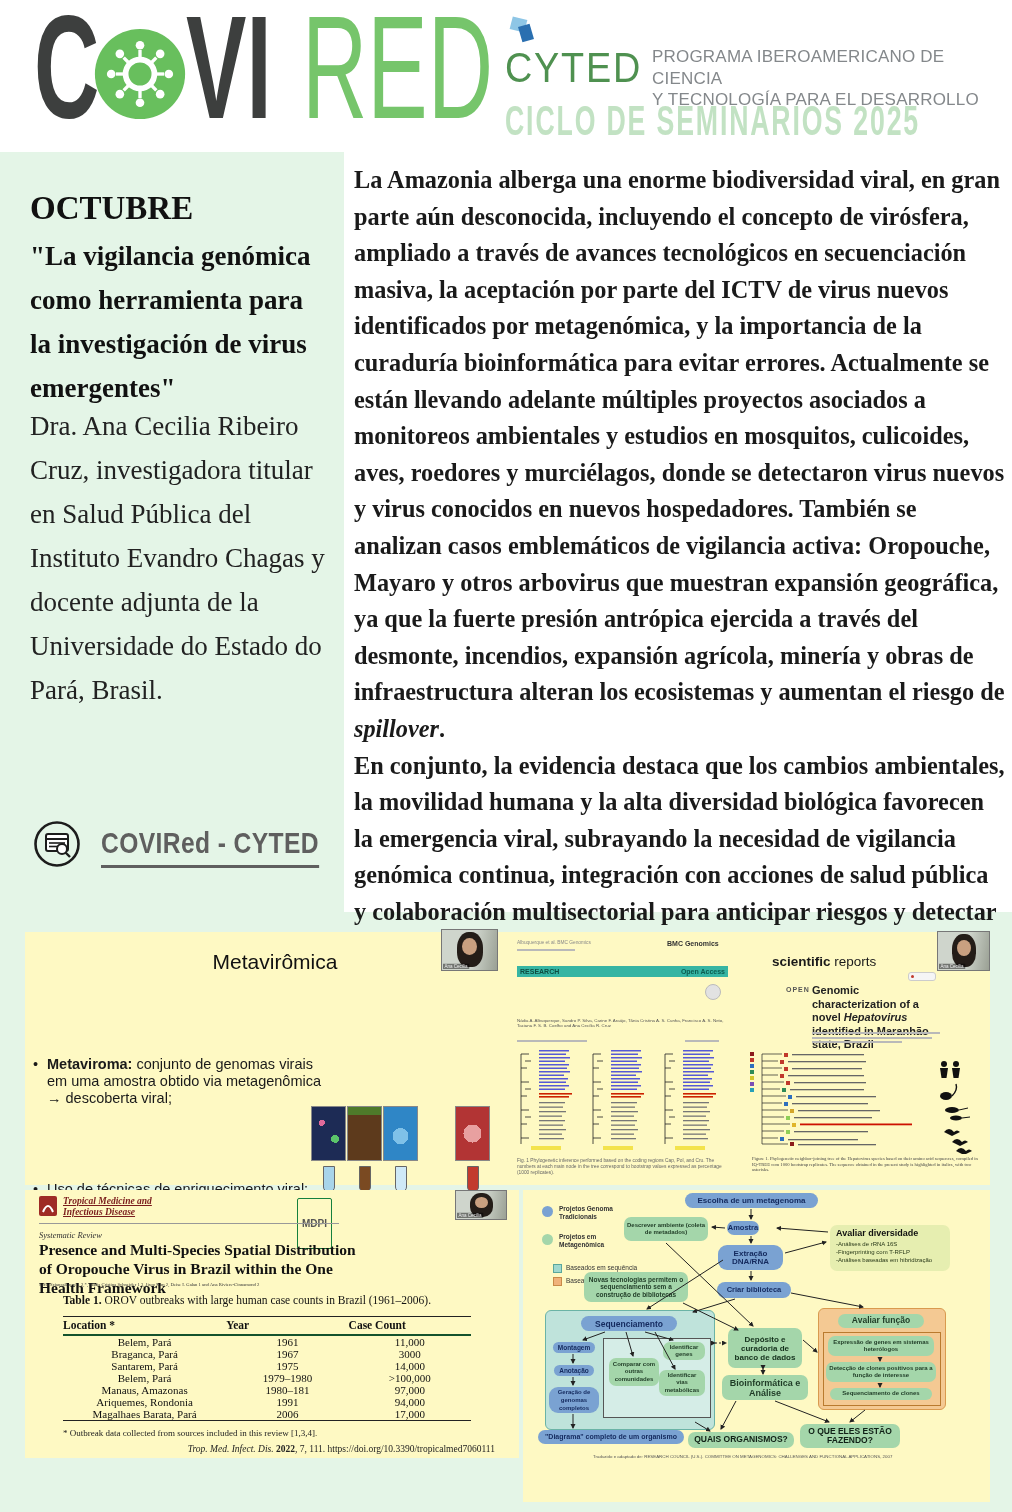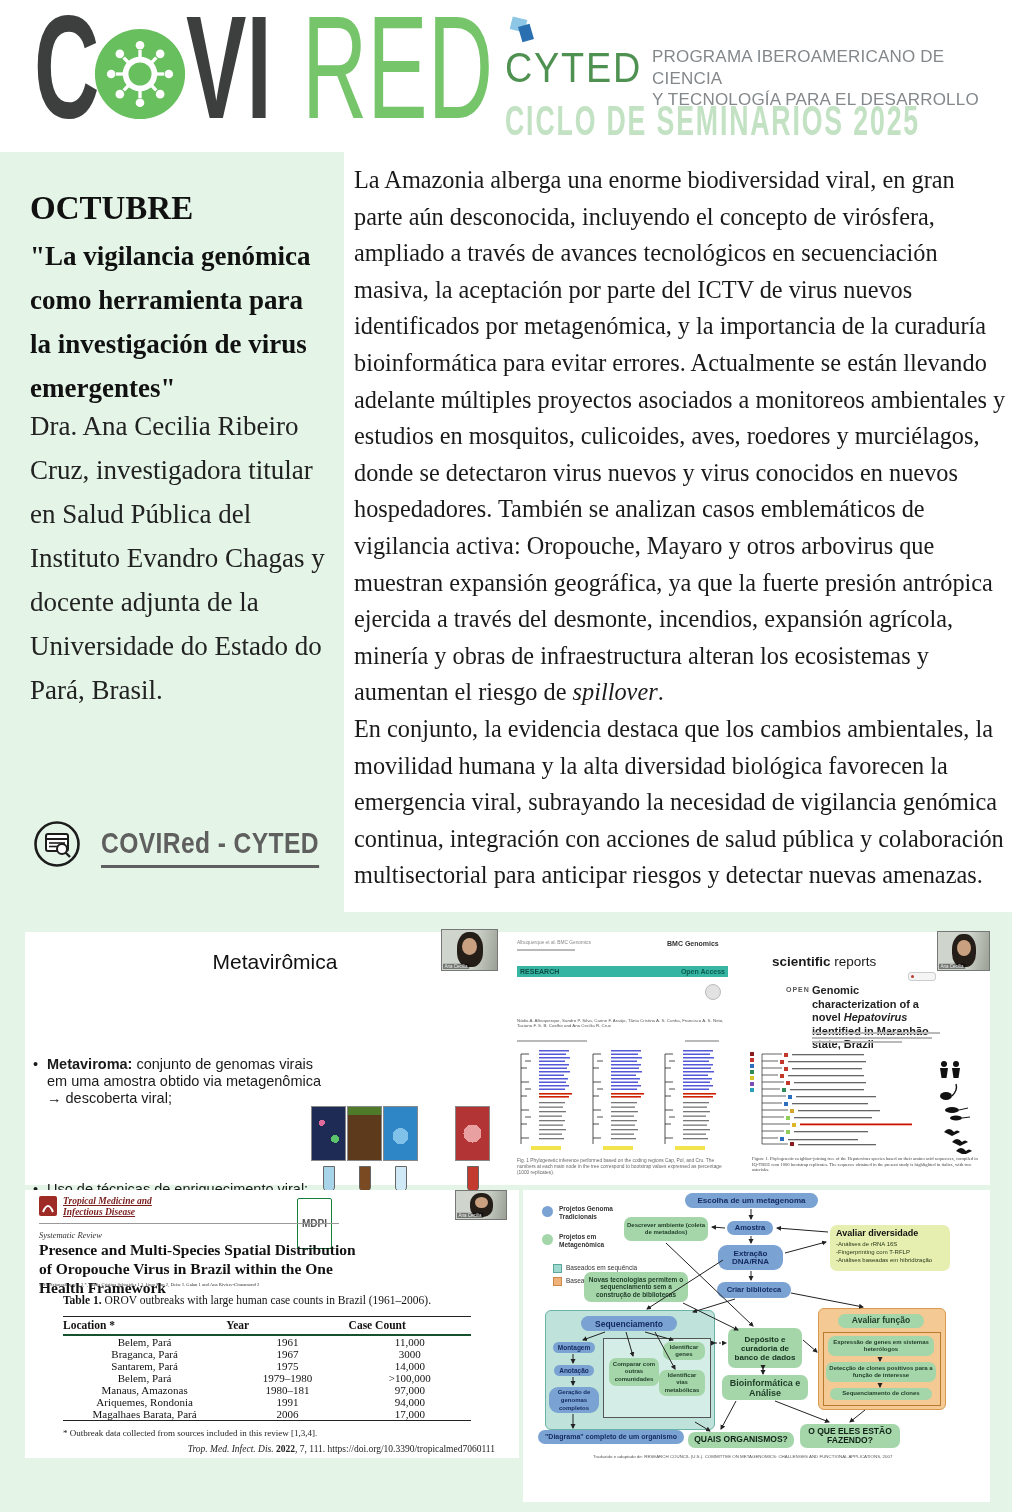--- a/index.html
+++ b/index.html
@@ -2,37 +2,37 @@
 <html><head>
 <meta charset="utf-8">
 <style>
   html,body{margin:0;padding:0;}
   .abs{position:absolute;}
   .sans{font-family:"Liberation Sans",sans-serif;}
   .serif{font-family:"Liberation Serif",serif;}
   .b{font-weight:bold;}
   .i{font-style:italic;}
   #page{position:relative;width:1012px;height:1512px;background:#e4f5e7;overflow:hidden;}
-  .white{background:#ffffff;}
+  .white{background:#ffffff;font-weight:bold;}
   
   #hdr{left:0;top:0;width:1012px;height:152px;background:#fff;}
   .logo-letter{display:inline-block;transform-origin:left bottom;transform:scaleX(.62);font-family:"Liberation Sans",sans-serif;font-weight:bold;font-size:146px;line-height:132px;color:#3d3f3e;}
   .logo-red{font-weight:normal;color:#76c56b;}
   .cyted-word{font-family:"Liberation Sans",sans-serif;font-size:42px;color:#4f9150;letter-spacing:2px;transform:scaleX(.9);transform-origin:left top;}
   .programa{font-family:"Liberation Sans",sans-serif;font-size:17px;line-height:21.5px;color:#84888b;letter-spacing:.2px;}
   .ciclo{font-family:"Liberation Sans",sans-serif;font-weight:bold;font-size:43px;letter-spacing:3px;color:#c2e2c3;transform:scaleX(.62);transform-origin:left top;white-space:nowrap;}
   
   .side-month{font-family:"Liberation Serif",serif;font-weight:bold;font-size:33px;color:#111;}
   .side-title{font-family:"Liberation Serif",serif;font-weight:bold;font-size:27px;line-height:44px;color:#111;}
   .side-speaker{font-family:"Liberation Serif",serif;font-size:27px;line-height:44px;color:#222;}
   .side-link{font-family:"Liberation Sans",sans-serif;font-weight:bold;font-size:30px;color:#5f5f5f;border-bottom:3px solid #5f5f5f;padding-bottom:5px;transform:scaleX(.82);transform-origin:left top;white-space:nowrap;letter-spacing:.5px;}
   
   .article-text{font-family:"Liberation Serif",serif;font-size:24.3px;line-height:36.6px;color:#1a1a1a;}
   
-  .slide{background:#ffffff;}
+  .slide{background:#fef9c3;}
   .greek{background:#b9b9b9;height:2px;}
   .webcam{background:linear-gradient(100deg,#cfd5cc 55%,#9aa094);overflow:hidden;border:1px solid #777;box-sizing:border-box;}
   .wc-hair{position:absolute;left:28%;top:6%;width:46%;height:86%;background:#241d18;border-radius:46% 46% 42% 42%;}
   .wc-face{position:absolute;left:37%;top:20%;width:27%;height:42%;background:#c9a080;border-radius:50%;}
   .wc-label{position:absolute;left:1px;bottom:1px;font-family:"Liberation Sans",sans-serif;font-size:6px;line-height:7px;color:#eee;background:rgba(0,0,0,.45);padding:0 2px;transform:scale(.75);transform-origin:left bottom;}
   .bullet{position:relative;padding-left:14px;font-family:"Liberation Sans",sans-serif;font-size:14.5px;line-height:16.8px;color:#1a1a1a;}
   .bullet:before{content:"•";position:absolute;left:0;top:0;}
   
   .fc{display:flex;align-items:center;justify-content:center;text-align:center;box-sizing:border-box;padding:1px 2px;font-family:"Liberation Sans",sans-serif;}
   .fc-blue{background:#7aa2d2;color:#142a5e;border-radius:9px;font-weight:bold;font-size:7px;line-height:8px;}
@@ -374,21 +374,21 @@
     <div class="abs" style="left:19px;top:16px;width:11px;height:11px;border-radius:50%;background:#7aa2d2;"></div>
     <div class="abs sans b" style="left:36px;top:15px;width:72px;font-size:6.5px;line-height:7.5px;color:#333;">Projetos Genoma Tradicionais</div>
     <div class="abs" style="left:19px;top:44px;width:11px;height:11px;border-radius:50%;background:#a4d6aa;"></div>
     <div class="abs sans b" style="left:36px;top:43px;width:72px;font-size:6.5px;line-height:7.5px;color:#333;">Projetos em Metagenômica</div>
     <div class="abs" style="left:30px;top:74px;width:7px;height:7px;background:#9fd8cf;border:1px solid #5aa79b;"></div>
     <div class="abs sans" style="left:43px;top:74px;font-size:6.5px;color:#333;">Baseados em sequência</div>
     <div class="abs" style="left:30px;top:87px;width:7px;height:7px;background:#f0b27a;border:1px solid #c98a47;"></div>
     <div class="abs sans" style="left:43px;top:87px;font-size:6.5px;color:#333;">Baseados em função</div>
 
     <div class="abs fc fc-blue" style="left:162px;top:3px;width:133px;height:15px;font-size:8px;">Escolha de um metagenoma</div>
-    <div class="abs fc fc-blue" style="left:204px;top:31px;width:46px;height:14px;font-size:7.5px;">Amostra</div>
+    <div class="abs fc fc-blue" style="left:204px;top:31px;width:32px;height:14px;font-size:7.5px;">Amostra</div>
     <div class="abs fc fc-green" style="left:101px;top:27px;width:84px;height:24px;font-size:6px;">Descrever ambiente (coleta de metadados)</div>
     <div class="abs" style="left:307px;top:35px;width:120px;height:46px;background:#e6eeb0;border-radius:7px;">
       <div class="abs sans b" style="left:6px;top:3px;font-size:9px;color:#111;">Avaliar diversidade</div>
       <div class="abs sans" style="left:6px;top:15px;font-size:6px;line-height:8px;color:#2a3a1a;">
         <span>-Análises de rRNA 16S</span><br>
         <span>-Fingerprinting com T-RFLP</span><br>
         <span>-Análises baseadas em hibridização</span>
       </div>
     </div>
     <div class="abs fc fc-blue" style="left:195px;top:55px;width:65px;height:25px;font-size:8px;">Extração DNA/RNA</div>

